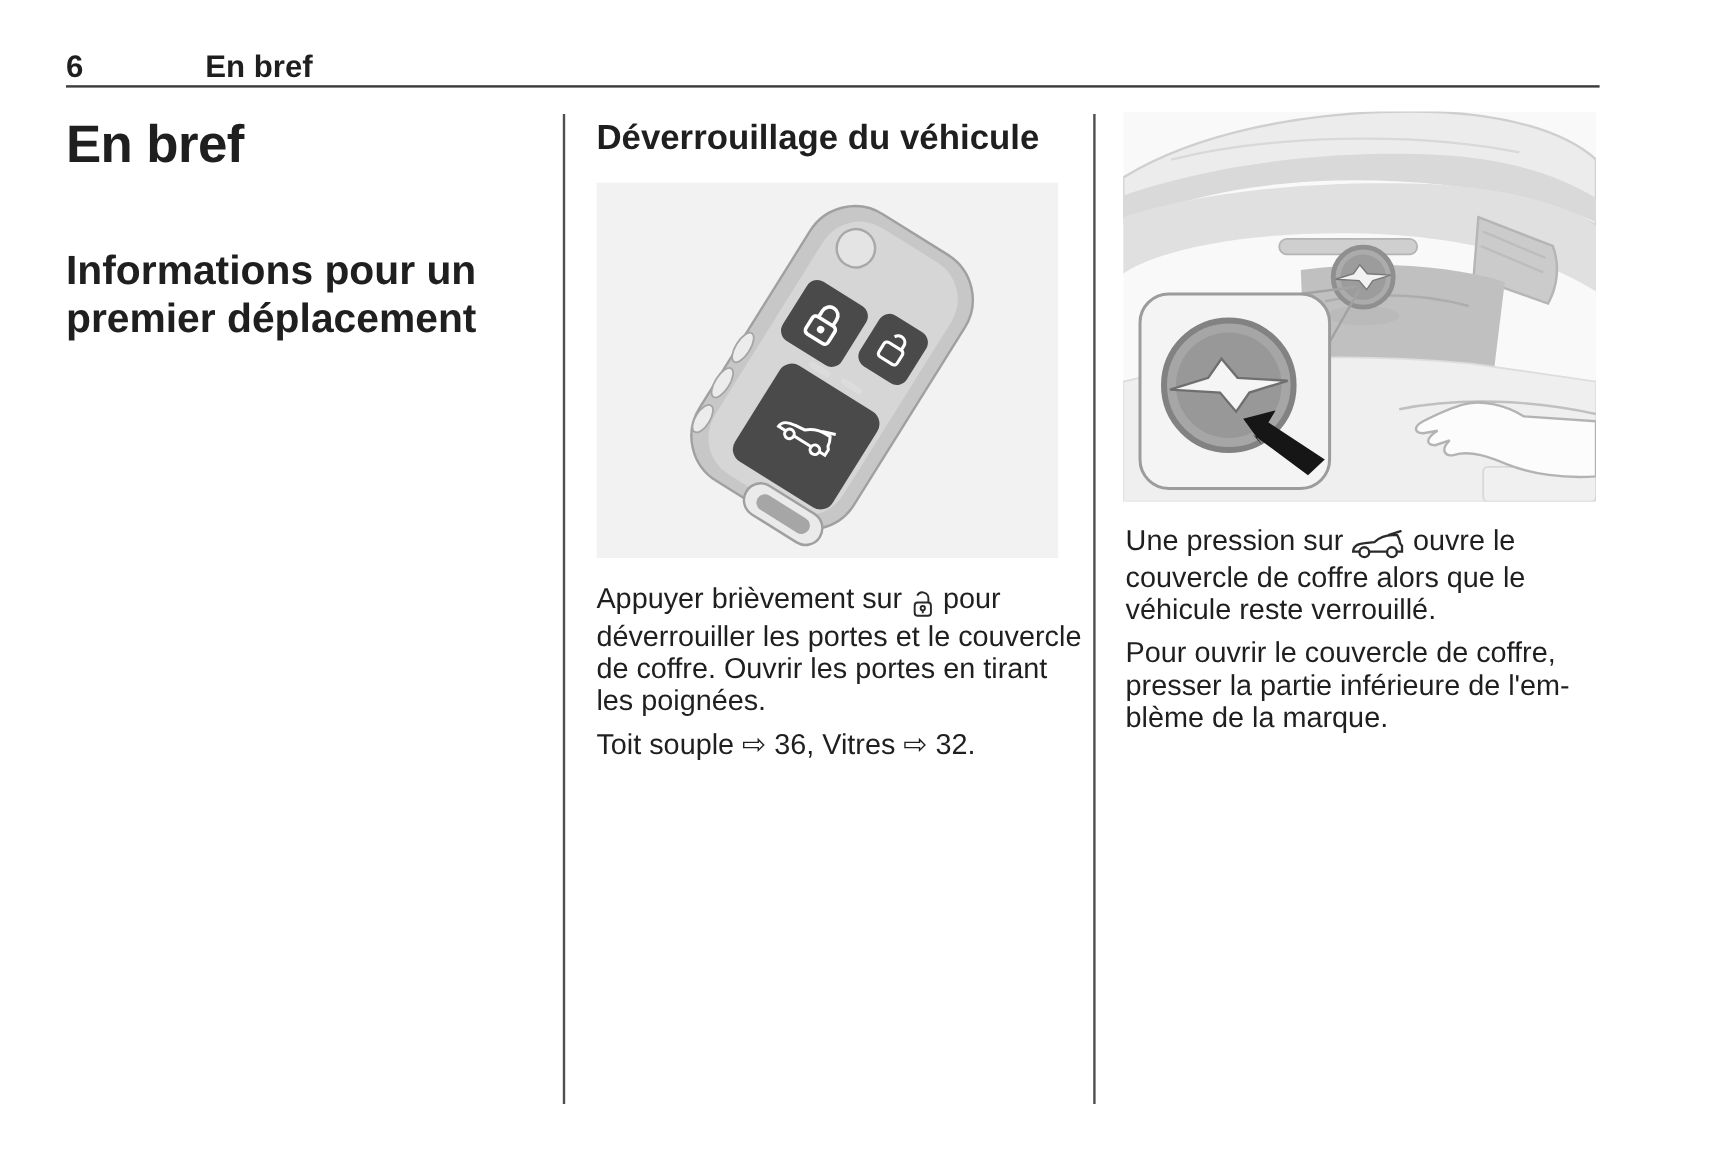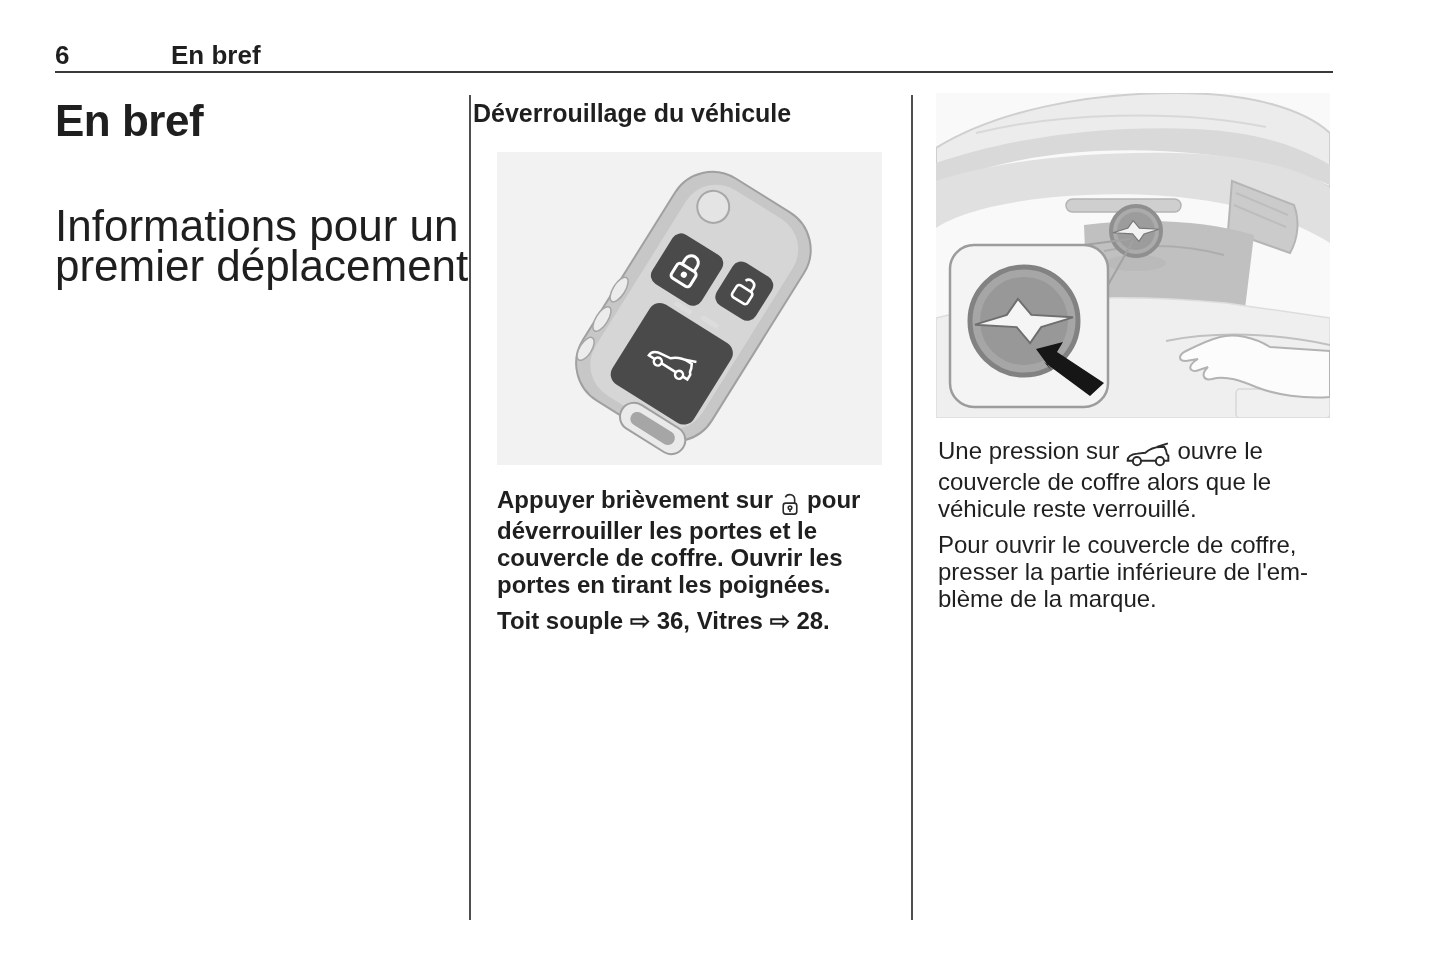--- a/index.html
+++ b/index.html
@@ -8,25 +8,25 @@
   .abs{position:absolute;}
   
   .hdr-num{left:55px;top:40px;font-size:26px;font-weight:bold;}
   .hdr-title{left:171px;top:40px;font-size:26px;font-weight:bold;}
   .hdr-rule{left:55px;top:71px;width:1278px;height:2px;background:#3a3a3a;}
   
   .vrule{top:95px;width:2px;height:825px;background:#4f4f4f;}
   .vrule1{left:469px;} .vrule2{left:911px;}
   
   .chapter-title{left:55px;top:96px;font-size:44px;font-weight:bold;letter-spacing:-0.5px;}
-  .section-title{left:55px;top:206px;font-size:44px;font-weight:normal;line-height:40px;white-space:pre-line;}
+  .section-title{left:55px;top:206px;font-size:34px;font-weight:bold;line-height:40px;white-space:pre-line;}
   
-  .col2-heading{left:473px;top:99px;font-size:25px;font-weight:bold;}
+  .col2-heading{left:497px;top:99px;font-size:29px;font-weight:bold;}
   .img-key{left:497px;top:152px;width:385px;height:313px;}
-  .col2-text{left:497px;top:486px;width:410px;font-weight:bold;}
+  .col2-text{left:497px;top:486px;width:410px;}
   
   .img-car{left:936px;top:93px;width:394px;height:325px;}
   .col3-text{left:938px;top:437px;width:400px;}
   .body-text p{margin:0 0 9px 0;font-size:24px;line-height:27px;}
   .inline-icon{vertical-align:-4px;margin:0 6px;}
   svg{display:block;}
   .inline-icon svg{display:inline;}
 </style>
 </head>
 <body>
@@ -84,21 +84,21 @@
   <p>
     <span>Appuyer brièvement sur</span><span class="inline-icon"><svg width="22" height="26" viewBox="0 0 26 30" style="display:inline-block;vertical-align:-5px;">
           <g stroke="#2a2a2a" stroke-width="1.9" fill="none">
             <path d="M 18.5,14 L 18.5,10 A 5.8,5.8 0 0 0 7.5,7.2"></path>
             <rect x="5" y="14" width="16" height="13" rx="3"></rect>
             <circle cx="13" cy="19.5" r="2.1"></circle>
             <path d="M 13,21.6 L 13,24.4"></path>
           </g>
         </svg></span><span>pour déverrouiller les portes et le couver­cle de coffre. Ouvrir les portes en tirant les poignées.</span>
   </p>
-  <p>Toit souple ⇨ 36, Vitres ⇨ 28.</p>
+  <p>Toit souple ⇨ 36, Vitres ⇨ 32.</p>
 </div>
 
 <div class="abs img-car">
   <svg width="394" height="325" viewBox="0 0 394 325" xmlns="http://www.w3.org/2000/svg">
     <rect width="394" height="325" fill="#f9f9f9"></rect>
 
     <path d="M 0,55 C 60,18 150,0 240,0 C 320,0 370,18 394,40 L 394,95 C 330,60 240,48 160,52 C 90,55 30,70 0,88 Z" fill="#ececec" stroke="#cfcfcf" stroke-width="2"></path>
     <path d="M 0,70 C 80,42 180,32 260,36 C 320,39 360,52 394,72 L 394,92 C 330,64 240,54 160,58 C 90,62 35,76 0,95 Z" fill="#d9d9d9"></path>
     <path d="M 40,40 C 120,20 240,16 330,34" stroke="#d8d8d8" fill="none" stroke-width="2"></path>
 

